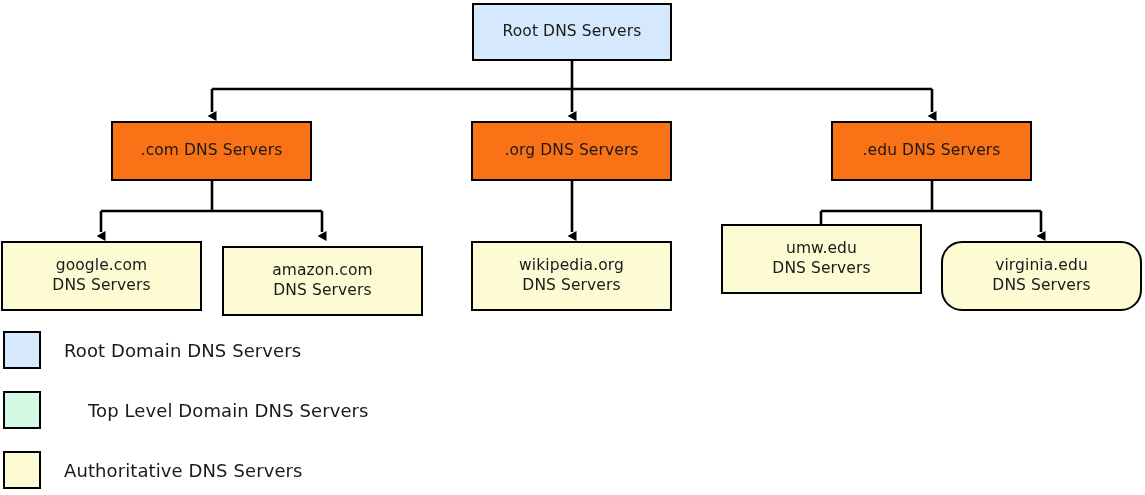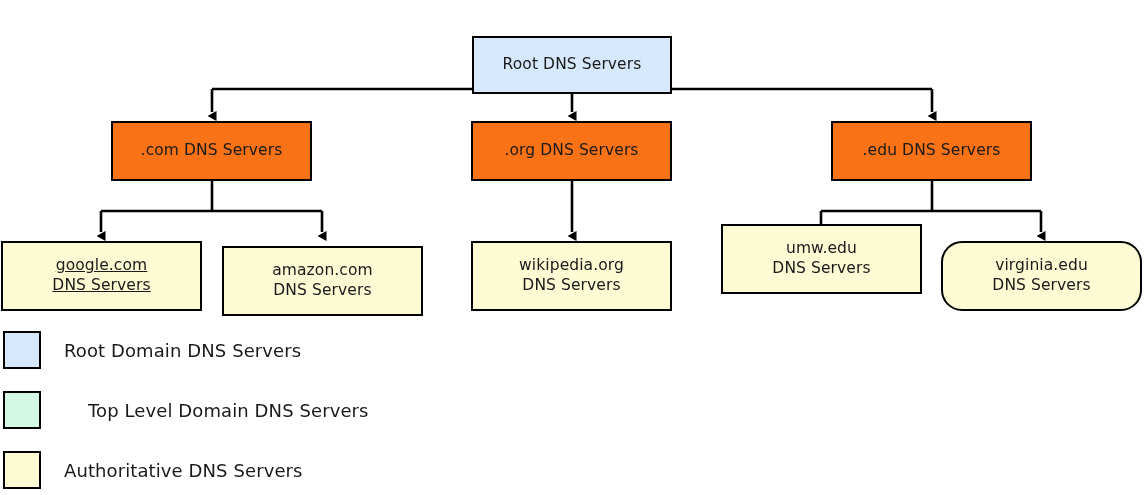--- a/index.html
+++ b/index.html
@@ -36,21 +36,21 @@
     display: flex;
     align-items: center;
     justify-content: center;
     text-align: center;
     font-size: 15.5px;
     line-height: 1.28;
     color: #1a1a1a;
     white-space: pre-line;
     letter-spacing: 0.1px;
   }
-  .node-root   { background: #d6e8fb; margin-top: 33px; }
+  .node-root   { background: #d6e8fb; }
   .node-tld    { background: #f97316; }
   .node-auth   { background: #fdfbd3; }
 
   .legend-row {
     position: absolute;
     display: flex;
     align-items: center;
   }
   .legend-swatch {
     width: 38px;
@@ -99,21 +99,21 @@
       <path d="M1041,211 L1041,232" marker-end="url(#arrowhead)"></path>
     </g>
   </svg>
 
   <div class="node node-root" style="left:472px; top:3px; width:200px; height:58px;">Root DNS Servers</div>
 
   <div class="node node-tld" style="left:111px; top:121px; width:201px; height:60px;">.com DNS Servers</div>
   <div class="node node-tld" style="left:471px; top:121px; width:201px; height:60px;">.org DNS Servers</div>
   <div class="node node-tld" style="left:831px; top:121px; width:201px; height:60px;">.edu DNS Servers</div>
 
-  <div class="node node-auth" style="left:1px; top:241px; width:201px; height:70px;text-decoration:underline;">google.com
+  <div class="node node-auth" style="left:1px; top:241px; width:201px; height:70px;">google.com
 DNS Servers</div>
   <div class="node node-auth" style="left:222px; top:246px; width:201px; height:70px;">amazon.com
 DNS Servers</div>
   <div class="node node-auth" style="left:471px; top:241px; width:201px; height:70px;">wikipedia.org
 DNS Servers</div>
   <div class="node node-auth" style="left:721px; top:224px; width:201px; height:70px;">umw.edu
 DNS Servers</div>
   <div class="node node-auth" style="left:941px; top:241px; width:201px; height:70px;border-radius:21px;">virginia.edu
 DNS Servers</div>
 

